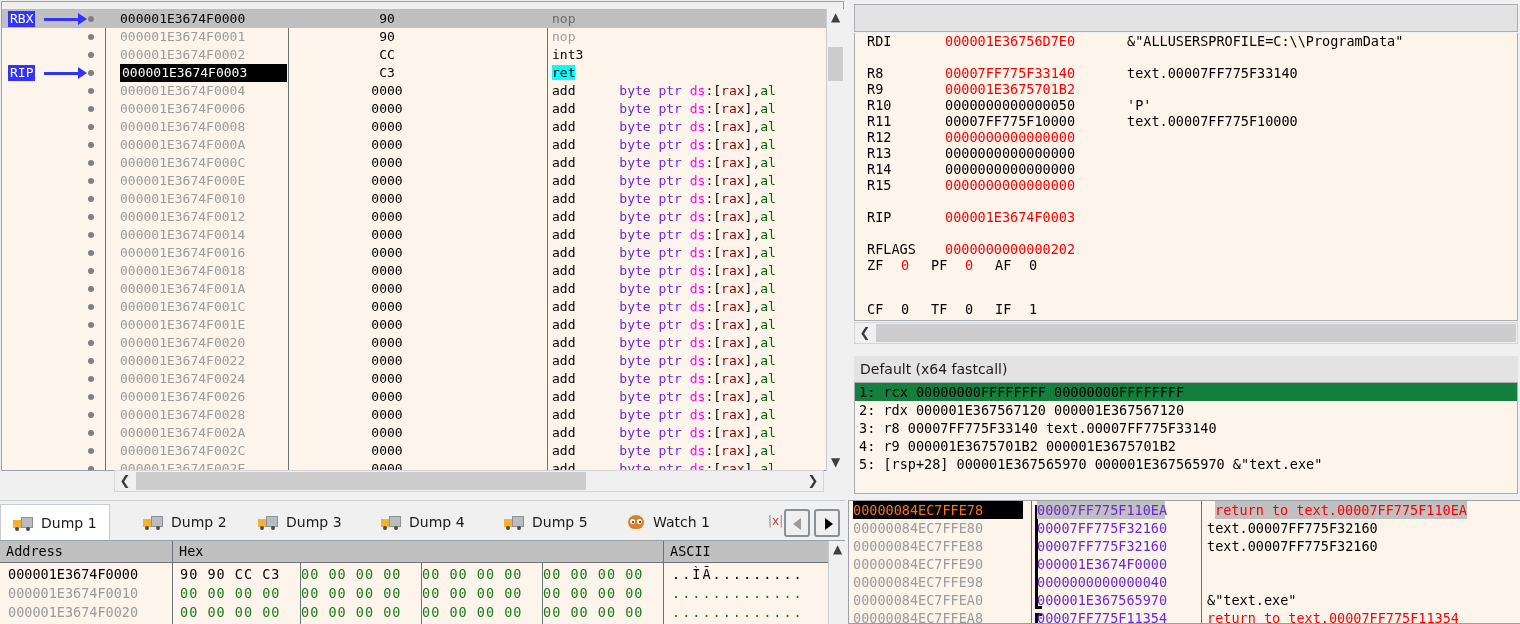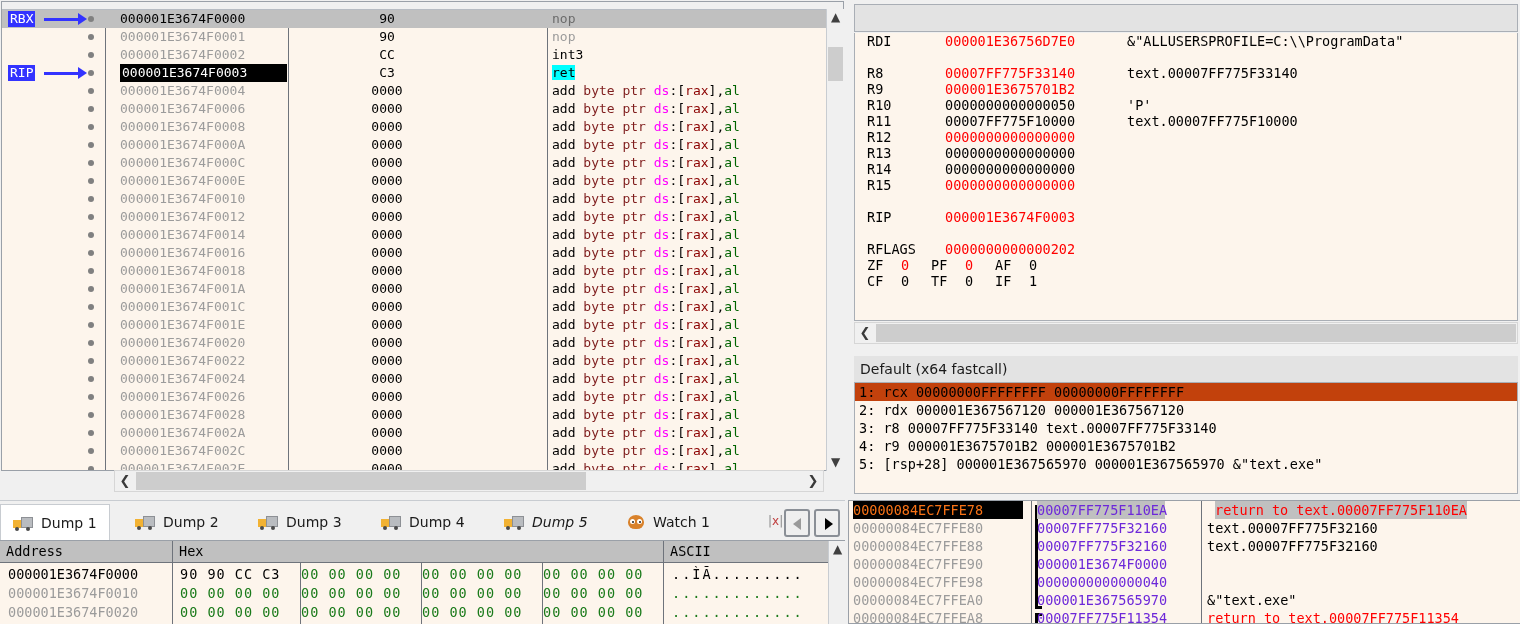--- a/index.html
+++ b/index.html
@@ -29,21 +29,21 @@
   .drow .addr{position:absolute;left:118px;width:165px;color:#9b9b9b;}
   .drow .bytes{position:absolute;left:300px;width:170px;text-align:center;color:#000;}
   .drow .instr{position:absolute;left:550px;color:#000;}
   .drow.sel-gray{background:#c0c0c0;}
   .drow.sel-gray .addr{color:#000;}
   .drow.sel-gray .instr .op{color:#6b6b6b;}
   .drow.cur .addr{background:#000;color:#fff;padding-left:2px;}
   .drow .op{color:#000;}
   .drow .op-nop{color:#9b9b9b;}
   .drow .op-ret{background:#00ffff;color:#000;}
-  .kw{color:#7f1d1d;}
+  .kw{color:#6d28d9;margin-left:36px;}
   .seg{color:#ff00ff;}
   .reg{color:#8b0000;}
   .reg2{color:#006400;}
   .punct{color:#000;}
 
   
   .gutter-lab{position:absolute;height:16px;line-height:16px;background:#3333ff;color:#fff;
               font-family:"DejaVu Sans Mono",monospace;font-size:13px;padding:0 2px;z-index:4;}
   .gutter-arrow{position:absolute;height:3px;background:#3333ff;z-index:3;}
   .gutter-head{position:absolute;width:0;height:0;border-left:9px solid #3333ff;
@@ -78,21 +78,21 @@
   .fv.mod{color:#ff0000;}
 
   
   #args-panel{left:848px;top:356px;width:672px;height:140px;background:#f0f0f0;}
   #args-title{position:absolute;left:6px;top:0;width:664px;height:26px;line-height:26px;
               background:#e3e3e3;color:#1a1a1a;font-family:"DejaVu Sans",sans-serif;font-size:14px;
               padding-left:6px;box-sizing:border-box;}
   #args-body{position:absolute;left:6px;top:26px;width:664px;height:112px;background:#fdf5ec;
              border:1px solid #a9aeb5;box-sizing:border-box;overflow:hidden;}
   .arow{height:18px;line-height:18px;white-space:nowrap;padding-left:4px;color:#000;font-size:13.5px;}
-  .arow.sel{background:#c2410c;}
+  .arow.sel{background:#15803d;}
 
   
   #dump-tabbar{position:absolute;left:0;top:500px;width:845px;height:40px;background:#f0f0f0;
                border-top:1px solid #c8ccd1;box-sizing:border-box;}
   .dtab{position:absolute;top:3px;height:36px;box-sizing:border-box;
         display:flex;align-items:center;gap:8px;padding:0 12px;
         font-family:"DejaVu Sans",sans-serif;font-size:14px;color:#1a1a1a;}
   .dtab.active{background:#fff;border:1px solid #c8ccd1;border-bottom:none;}
   .ic-truck{width:20px;height:16px;position:relative;flex:none;}
   .ic-truck .cab{position:absolute;left:0;bottom:3px;width:8px;height:8px;background:#f2b233;}
@@ -391,21 +391,21 @@
           </div>
           <div class="rrow">&nbsp;</div>
         </div>
       <div id="rflags-block">
         <div class="rrow">
           <span class="rname">RFLAGS</span>
           <span class="rval mod" style="left:90px;">0000000000000202</span>
         </div>
         <div id="flag-rows">
             <div class="frow" style="padding-left: 12px;"><span class="fn">ZF</span><span class="fv mod">0</span><span class="fn">PF</span><span class="fv mod">0</span><span class="fn">AF</span><span class="fv">0</span></div>
-            <div class="frow" style="padding-left: 12px;"><span class="fn">CF</span><span class="fv">0</span><span class="fn">TF</span><span class="fv">0</span><span class="fn">IF</span><span class="fv">1</span></div>
+            <div class="frow" style="padding-left: 12px; margin-top: 28px;"><span class="fn">CF</span><span class="fv">0</span><span class="fn">TF</span><span class="fv">0</span><span class="fn">IF</span><span class="fv">1</span></div>
           </div>
       </div>
     </div>
     <div class="hscroll" style="left:6px;top:322px;width:664px;">
       <div class="arw" style="left:0;">❮</div>
       <div class="thumb" style="left:21px;width:640px;"></div>
     </div>
   </div>
 
   <div class="panel" id="args-panel">
@@ -423,21 +423,21 @@
     <div id="dump-tabs">
         <div class="dtab active" style="left: 0px;">
           <span class="ic-truck">
             <span class="box"></span>
             <span class="cab"></span>
             <span class="w1"></span>
             <span class="w2"></span>
           </span>
           <span>Dump 1</span>
         </div>
-        <div class="dtab" style="left: 123px;">
+        <div class="dtab" style="left: 131px;">
           <span class="ic-truck">
             <span class="box"></span>
             <span class="cab"></span>
             <span class="w1"></span>
             <span class="w2"></span>
           </span>
           <span>Dump 2</span>
         </div>
         <div class="dtab" style="left: 246px;">
           <span class="ic-truck">
@@ -450,21 +450,21 @@
         </div>
         <div class="dtab" style="left: 369px;">
           <span class="ic-truck">
             <span class="box"></span>
             <span class="cab"></span>
             <span class="w1"></span>
             <span class="w2"></span>
           </span>
           <span>Dump 4</span>
         </div>
-        <div class="dtab" style="left: 492px; font-style: italic;">
+        <div class="dtab" style="left: 492px;">
           <span class="ic-truck">
             <span class="box"></span>
             <span class="cab"></span>
             <span class="w1"></span>
             <span class="w2"></span>
           </span>
           <span>Dump 5</span>
         </div>
         <div class="dtab" style="left: 615px;">
           <span class="ic-owl">

